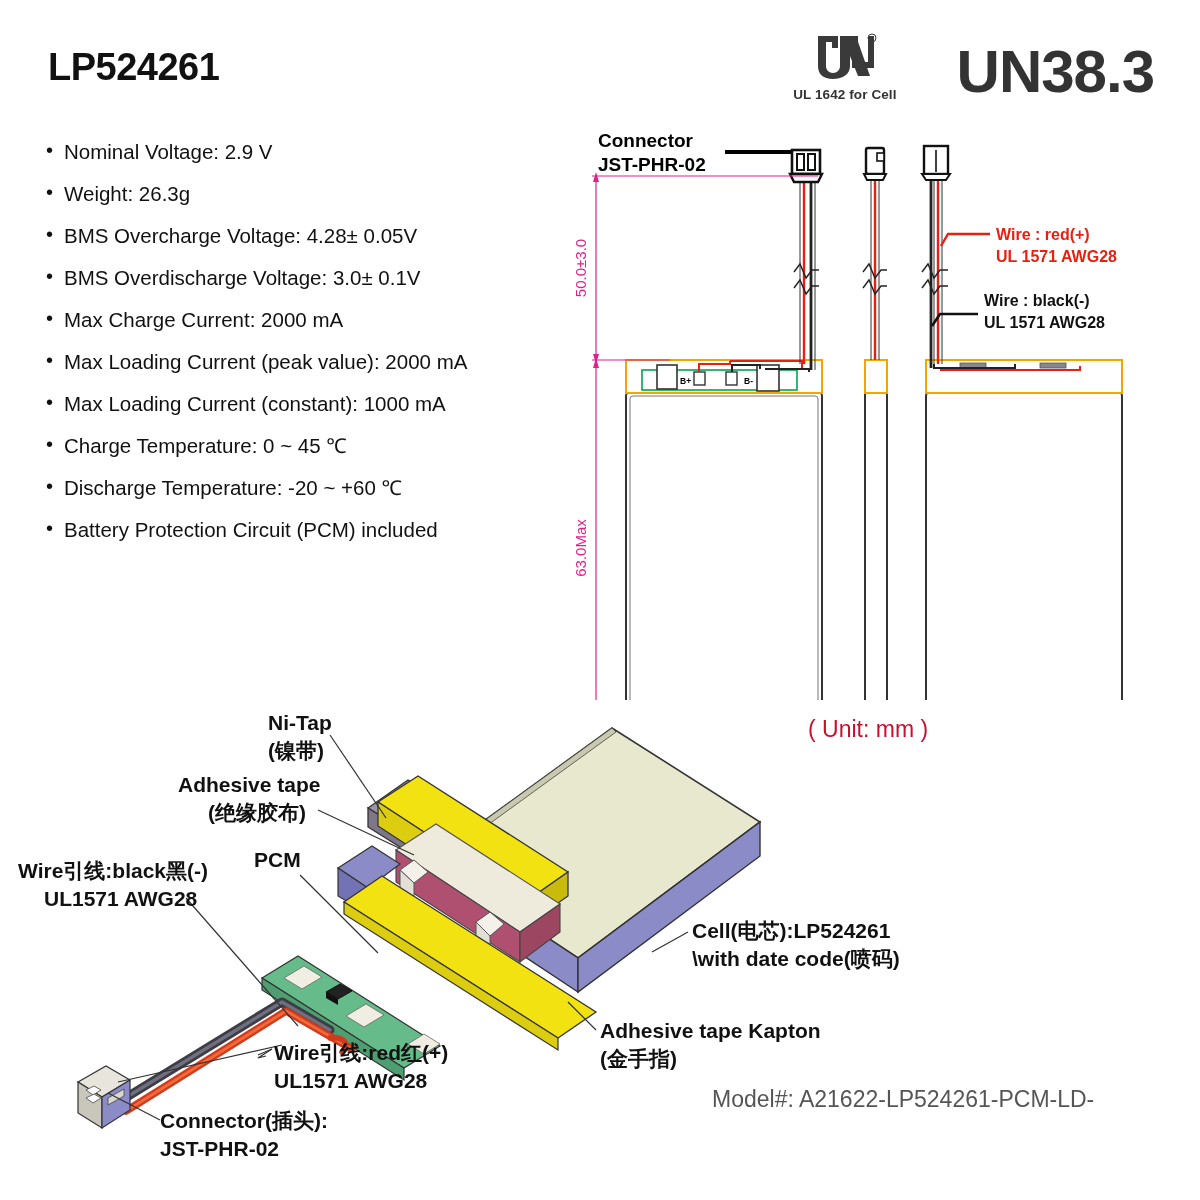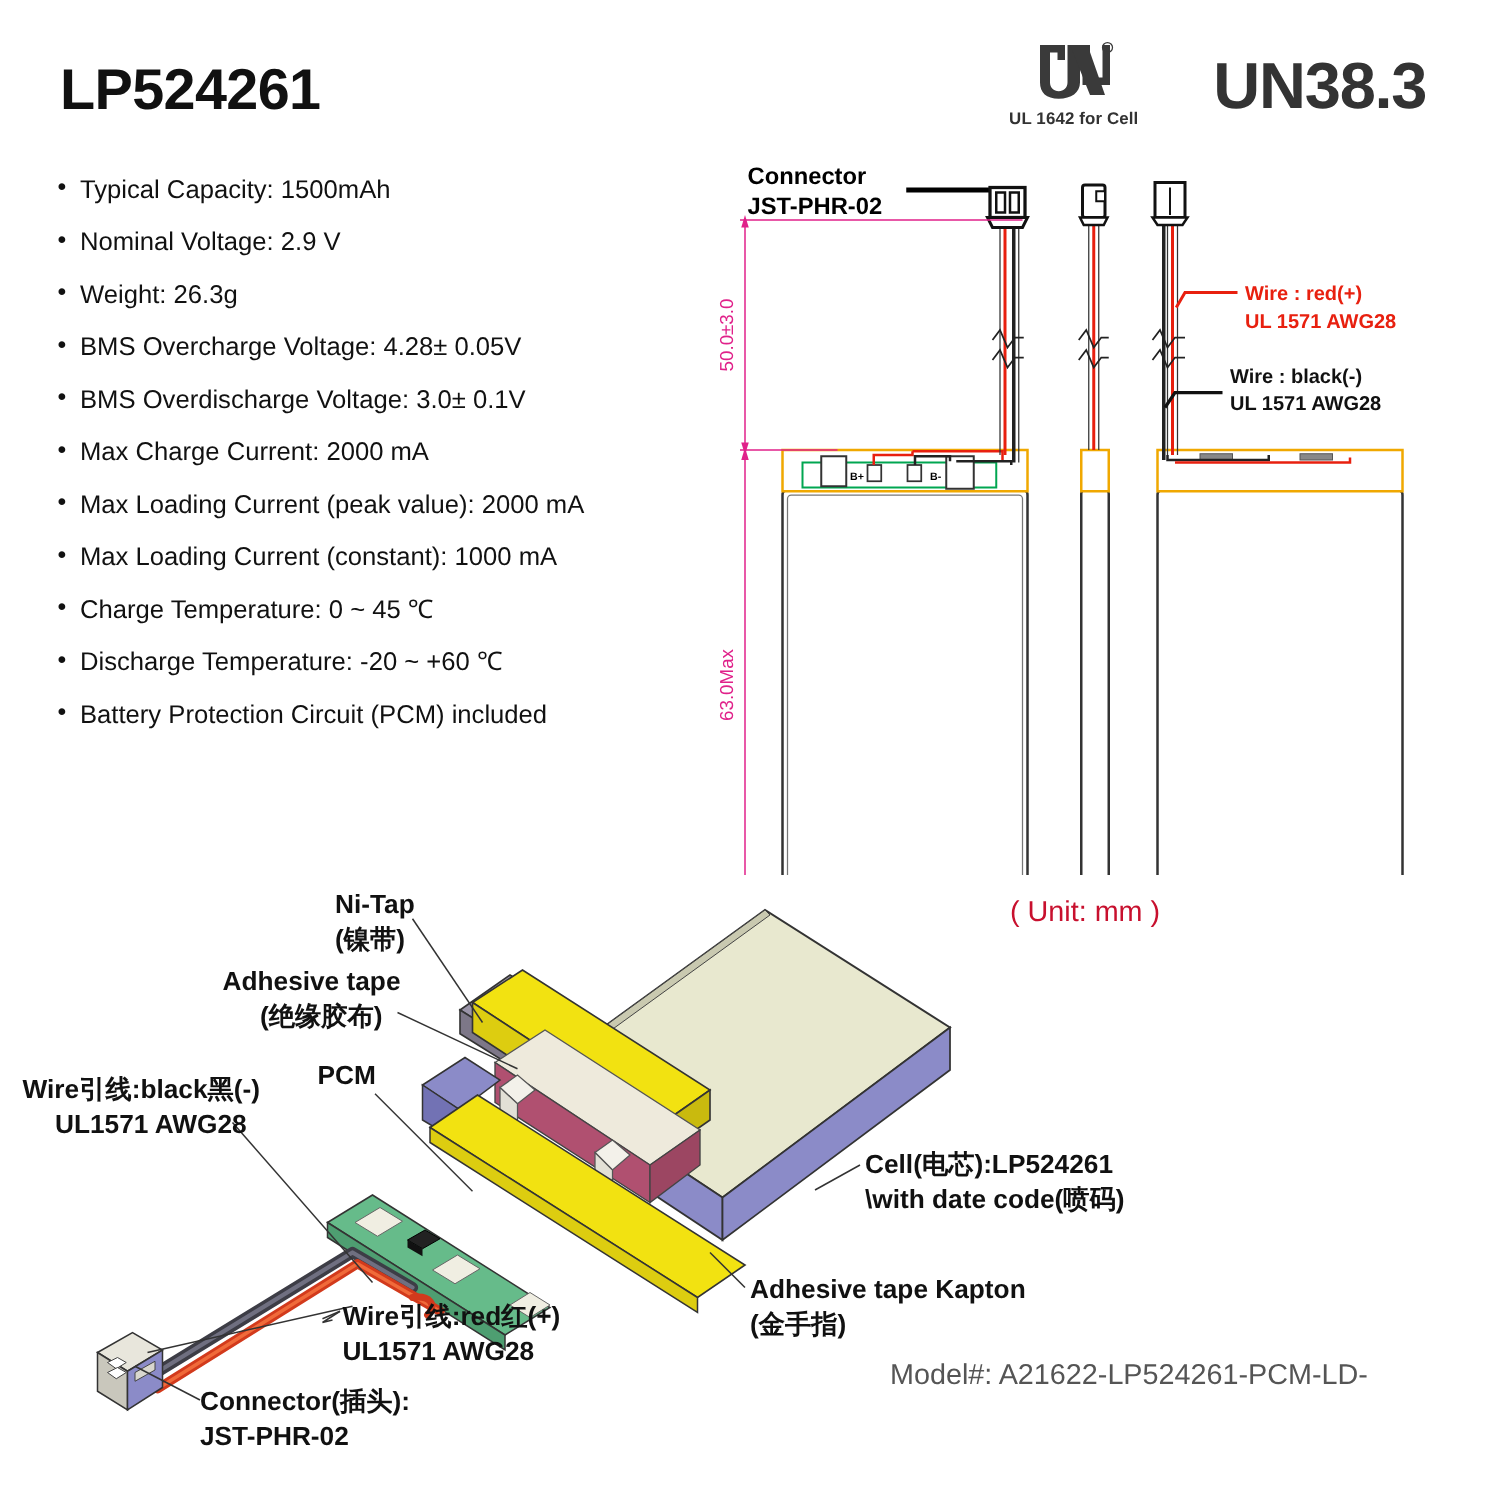--- a/index.html
+++ b/index.html
@@ -9,35 +9,35 @@
     font-family:"Liberation Sans", sans-serif;
     color:#111;
     position:relative;
     overflow:hidden;
   }
   .page{position:absolute;inset:0;}
 
   
   .title{
     position:absolute;left:48px;top:48px;
-    font-size:46px;font-weight:700;letter-spacing:-0.5px;
+    font-size:38px;font-weight:700;letter-spacing:-0.5px;
     color:#111;line-height:1;
   }
   .cert-block{
-    position:absolute;right:59px;top:32px;
-    display:flex;align-items:center;gap:60px;
+    position:absolute;right:46px;top:32px;
+    display:flex;align-items:flex-end;gap:60px;
   }
   .ul-wrap{display:flex;flex-direction:column;align-items:center;}
   .ul-mark{width:66px;height:48px;display:block;}
   .ul-caption{
     margin-top:7px;font-size:13.5px;font-weight:700;color:#333;
     letter-spacing:0.1px;white-space:nowrap;
   }
   .un-text{
-    font-size:52px;font-weight:700;color:#333;line-height:1;
+    font-size:60px;font-weight:700;color:#333;line-height:1;
     letter-spacing:-1px;margin-top:4px;white-space:nowrap;
   }
 
   
   .specs{
     position:absolute;left:44px;top:142px;width:520px;
     list-style:none;margin:0;padding:0;
   }
   .specs li{
     font-size:20.5px;line-height:1;color:#111;
@@ -82,21 +82,20 @@
         <path d="M30 4 L44 4 L58 44 L46 44 Z" fill="#3a3a3a"></path>
         <circle cx="60" cy="6" r="4" fill="none" stroke="#3a3a3a" stroke-width="1"></circle>
         <text x="60" y="8.6" font-size="5" text-anchor="middle" fill="#3a3a3a" font-family="Liberation Sans, sans-serif">R</text>
       </svg>
       <div class="ul-caption">UL 1642 for Cell</div>
     </div>
     <div class="un-text">UN38.3</div>
   </div>
 
   <ul class="specs">
-    <li>Typical Capacity: 1500mAh</li>
     <li>Nominal Voltage: 2.9 V</li>
     <li>Weight: 26.3g</li>
     <li>BMS Overcharge Voltage: 4.28± 0.05V</li>
     <li>BMS Overdischarge Voltage: 3.0± 0.1V</li>
     <li>Max Charge Current: 2000 mA</li>
     <li>Max Loading Current (peak value): 2000 mA</li>
     <li>Max Loading Current (constant): 1000 mA</li>
     <li>Charge Temperature: 0 ~ 45 ℃</li>
     <li>Discharge Temperature: -20 ~ +60 ℃</li>
     <li>Battery Protection Circuit (PCM) included</li>

